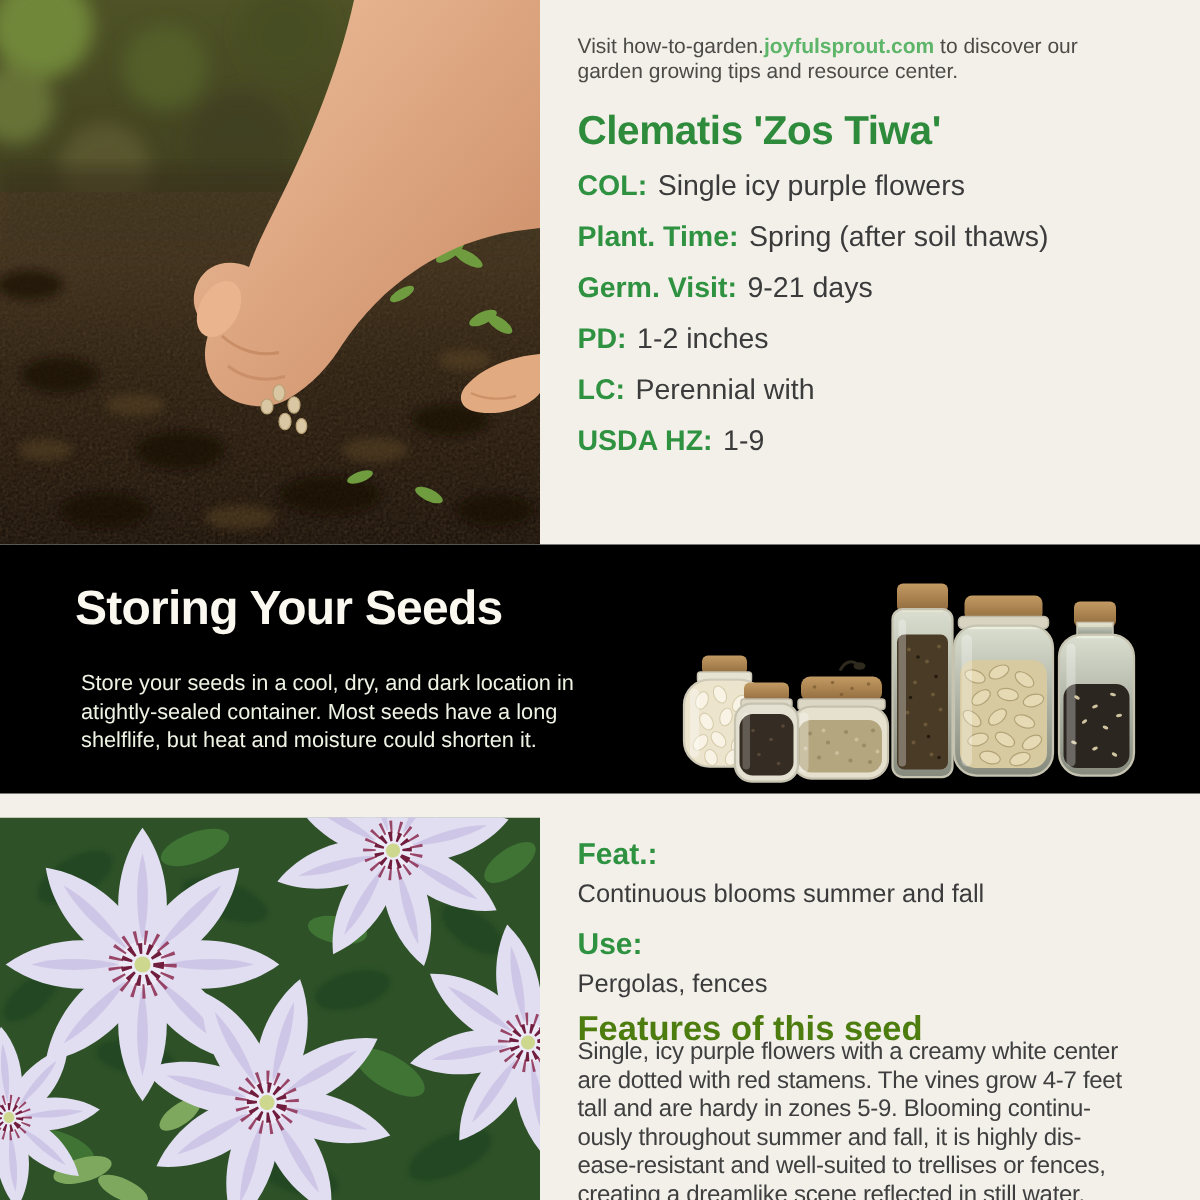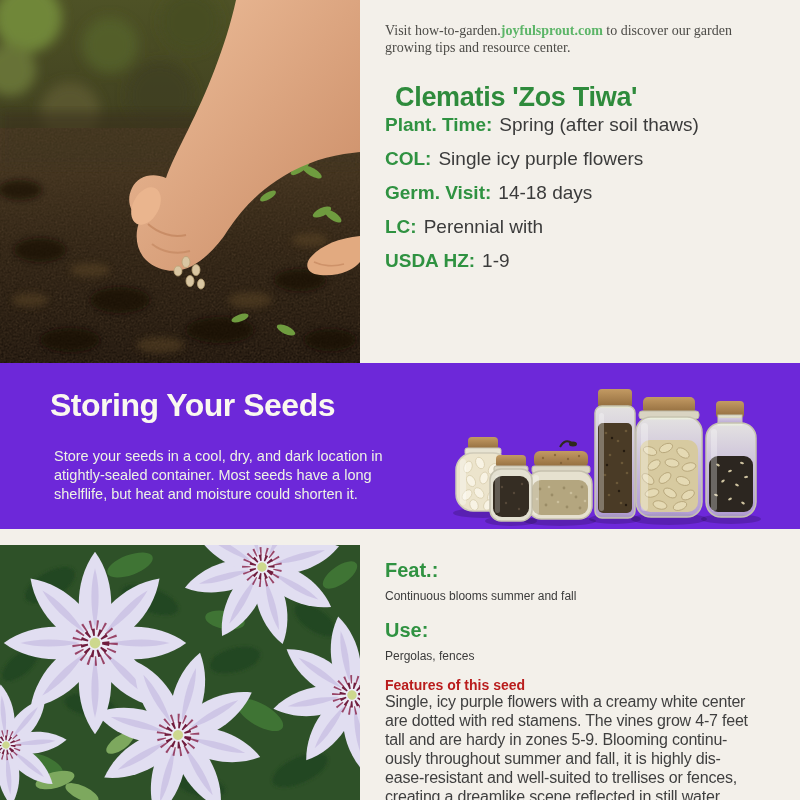--- a/index.html
+++ b/index.html
@@ -9,41 +9,41 @@
     font-family:"Liberation Sans", sans-serif;
     -webkit-font-smoothing:antialiased;
   }
   .abs{position:absolute;}
   
   .photo-top{left:0;top:0;width:360px;height:363px;}
   .photo-bottom{left:0;top:545px;width:360px;height:255px;}
   .photo-top svg,.photo-bottom svg,.jars svg{display:block;}
   
   .panel-top{left:360px;top:0;width:440px;height:363px;}
-  .note{left:25px;top:22px;width:352px;font-size:14px;line-height:17px;color:#4c4b47;margin:0;font-family:Liberation Serif, serif;}
+  .note{left:25px;top:22px;width:352px;font-size:14px;line-height:17px;color:#4c4b47;margin:0;}
   .note .link{color:#5cb568;font-weight:bold;}
-  .title{left:23px;top:70px;margin:12px;font-size:27px;line-height:30px;font-weight:bold;color:#2e8b3c;letter-spacing:-0.3px;white-space:nowrap;}
+  .title{left:23px;top:70px;margin:2px;font-size:27px;line-height:30px;font-weight:bold;color:#2e8b3c;letter-spacing:-0.3px;white-space:nowrap;}
   .rows{left:25px;top:114px;width:405px;}
   .row{margin:0 0 12px 0;font-size:19px;line-height:22px;white-space:nowrap;}
   .row .lbl{color:#2f9241;font-weight:bold;margin-right:7px;}
   .row .val{color:#3b3b3b;}
   
-  .band{left:0;top:363px;width:800px;height:166px;background:#6d28d9;}
+  .band{left:0;top:363px;width:800px;height:166px;background:#000000;}
   .band h2{position:absolute;left:50px;top:24px;margin:0;font-size:32px;line-height:36px;font-weight:bold;color:#faf8ef;letter-spacing:-0.5px;white-space:nowrap;}
   .band p{position:absolute;left:50px;top:80px;margin:4px;width:390px;font-size:14.5px;line-height:19px;color:#eef3e4;white-space:pre-line;}
   .jars{position:absolute;right:0;top:0;width:360px;height:182px;}
   
   .panel-bottom{left:360px;top:545px;width:440px;height:255px;}
   .sub-label{left:25px;margin:0;font-size:20px;line-height:23px;font-weight:bold;color:#2f9241;white-space:nowrap;}
-  .sub-value{left:25px;margin:0;font-size:12px;line-height:20px;color:#3b3b3b;white-space:nowrap;}
+  .sub-value{left:25px;margin:0;font-size:17px;line-height:20px;color:#3b3b3b;white-space:nowrap;}
   .feat-label{top:14px;}
   .feat-value{top:41px;}
   .use-label{top:74px;text-align:right;}
   .use-value{top:101px;}
-  .features-title{left:25px;top:128px;margin:0;font-size:14px;line-height:24px;font-weight:bold;color:#b91c1c;white-space:nowrap;}
+  .features-title{left:25px;top:128px;margin:0;font-size:23px;line-height:24px;font-weight:bold;color:#4d7c0f;white-space:nowrap;}
   .features-body{left:25px;top:147px;margin:0;width:425px;font-size:16px;line-height:19px;color:#3f3f3f;letter-spacing:-0.2px;white-space:pre-line;}
 </style>
 </head>
 <body>
 
 <div class="abs photo-top">
   <svg viewBox="0 0 360 363" width="360" height="363" preserveAspectRatio="none">
     <defs>
       <linearGradient id="bok" x1="0" y1="0" x2="0" y2="1">
         <stop offset="0" stop-color="#4e5226"></stop>
@@ -124,23 +124,24 @@
       <path d="M360,236 C338,238 320,246 310,258 C304,266 308,274 320,275 C338,277 354,270 360,262 Z" fill="#e2aa80"></path>
       <path d="M314,262 C322,266 334,267 344,264" stroke="#b97a52" stroke-width="1.6" fill="none" opacity="0.5"></path>
     </g>
   </svg>
 </div>
 
 <div class="abs panel-top">
   <p class="abs note"><span>Visit how-to-garden.</span><span class="link">joyfulsprout.com</span><span> to discover our garden growing tips and resource center.</span></p>
   <h1 class="abs title">Clematis 'Zos Tiwa'</h1>
   <div class="abs rows">
+    <div class="row"><span class="lbl">COL:</span><span class="val">Single icy purple flowers</span></div>
     <div class="row"><span class="lbl">Plant. Time:</span><span class="val">Spring (after soil thaws)</span></div>
-    <div class="row"><span class="lbl">COL:</span><span class="val">Single icy purple flowers</span></div>
-    <div class="row"><span class="lbl">Germ. Visit:</span><span class="val">14-18 days</span></div>
+    <div class="row"><span class="lbl">Germ. Visit:</span><span class="val">9-21 days</span></div>
+    <div class="row"><span class="lbl">PD:</span><span class="val">1-2 inches</span></div>
     <div class="row"><span class="lbl">LC:</span><span class="val">Perennial with</span></div>
     <div class="row"><span class="lbl">USDA HZ:</span><span class="val">1-9</span></div>
   </div>
 </div>
 
 <div class="abs band">
   <h2>Storing Your Seeds</h2>
   <p>Store your seeds in a cool, dry, and dark location in
 atightly-sealed container. Most seeds have a long
 shelflife, but heat and moisture could shorten it.</p>

